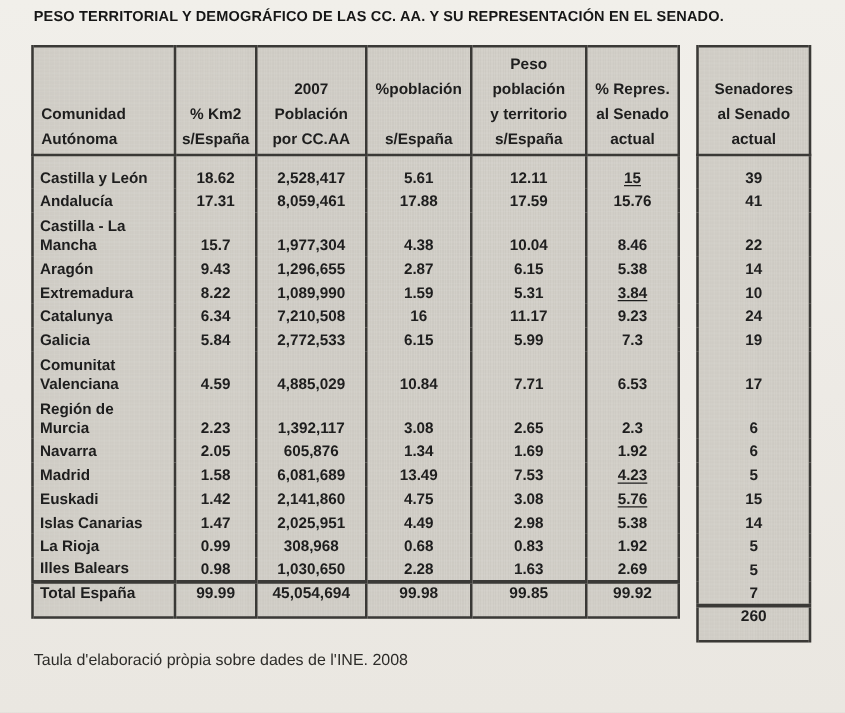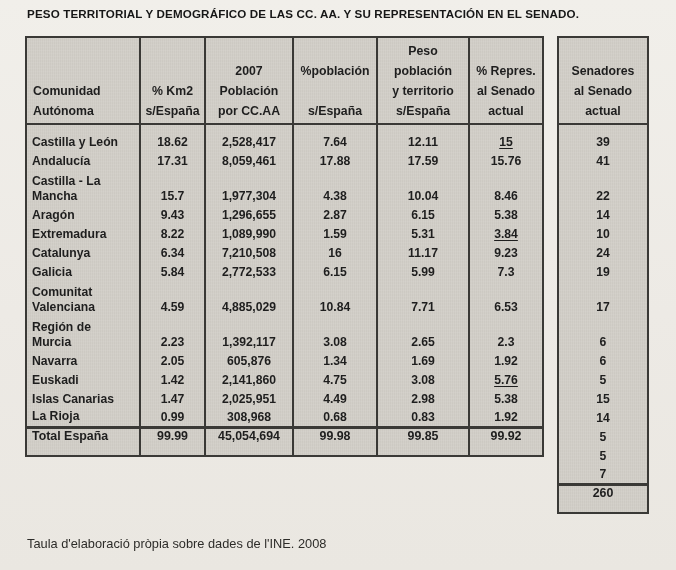--- a/index.html
+++ b/index.html
@@ -37,21 +37,21 @@
   .hline { height: 20px; line-height: 20px; font-size: 12.3px; text-align: center; white-space: nowrap; overflow: hidden; }
   .hline.left { text-align: left; padding-left: 4px; }
   tbody td { height: 19px; vertical-align: bottom; font-size: 12.2px; padding: 0 2px 2px; }
   td.name-cell { text-align: left; padding-left: 5px; line-height: 14.5px; white-space: nowrap; }
   td.num-cell { text-align: center; }
   tr.first { height: 27px; }
   tr.two-line { height: 35px; }
   tr.total-row td { border-top: 3px solid #3a3936; height: 25px; padding-bottom: 12px; font-size: 12.4px; }
   .u { text-decoration: underline; text-underline-offset: 2px; }
   .footer {
-    position: absolute; left: 27px; top: 536px;
+    position: absolute; left: 27px; top: 520px;
     font-size: 12.8px; font-weight: 400; color: #2d2c29;
   }
 </style>
 </head>
 <body>
 
 <div class="page">
   <div class="title">PESO TERRITORIAL Y DEMOGRÁFICO DE LAS CC. AA. Y SU REPRESENTACIÓN EN EL SENADO.</div>
 
   <div class="tables">
@@ -102,21 +102,21 @@
               <div class="hline">al Senado</div>
               <div class="hline">actual</div>
             </th>
           </tr>
         </thead>
       <tbody id="main-body">
           <tr class="first ">
             <td class="name-cell">Castilla y León</td>
             <td class="num-cell">18.62</td>
             <td class="num-cell">2,528,417</td>
-            <td class="num-cell">7.64</td>
+            <td class="num-cell">5.61</td>
             <td class="num-cell">12.11</td>
             <td class="num-cell"><span class="u">15</span></td>
           </tr>
           <tr class="">
             <td class="name-cell">Andalucía</td>
             <td class="num-cell">17.31</td>
             <td class="num-cell">8,059,461</td>
             <td class="num-cell">17.88</td>
             <td class="num-cell">17.59</td>
             <td class="num-cell">15.76</td>
@@ -179,20 +179,28 @@
           </tr>
           <tr class="">
             <td class="name-cell">Navarra</td>
             <td class="num-cell">2.05</td>
             <td class="num-cell">605,876</td>
             <td class="num-cell">1.34</td>
             <td class="num-cell">1.69</td>
             <td class="num-cell">1.92</td>
           </tr>
           <tr class="">
+            <td class="name-cell">Madrid</td>
+            <td class="num-cell">1.58</td>
+            <td class="num-cell">6,081,689</td>
+            <td class="num-cell">13.49</td>
+            <td class="num-cell">7.53</td>
+            <td class="num-cell"><span class="u">4.23</span></td>
+          </tr>
+          <tr class="">
             <td class="name-cell">Euskadi</td>
             <td class="num-cell">1.42</td>
             <td class="num-cell">2,141,860</td>
             <td class="num-cell">4.75</td>
             <td class="num-cell">3.08</td>
             <td class="num-cell"><span class="u">5.76</span></td>
           </tr>
           <tr class="">
             <td class="name-cell">Islas Canarias</td>
             <td class="num-cell">1.47</td>
@@ -201,20 +209,28 @@
             <td class="num-cell">2.98</td>
             <td class="num-cell">5.38</td>
           </tr>
           <tr class="">
             <td class="name-cell">La Rioja</td>
             <td class="num-cell">0.99</td>
             <td class="num-cell">308,968</td>
             <td class="num-cell">0.68</td>
             <td class="num-cell">0.83</td>
             <td class="num-cell">1.92</td>
+          </tr>
+          <tr class="">
+            <td class="name-cell">Illes Balears</td>
+            <td class="num-cell">0.98</td>
+            <td class="num-cell">1,030,650</td>
+            <td class="num-cell">2.28</td>
+            <td class="num-cell">1.63</td>
+            <td class="num-cell">2.69</td>
           </tr>
           <tr class="total-row">
             <td class="name-cell">Total España</td>
             <td class="num-cell">99.99</td>
             <td class="num-cell">45,054,694</td>
             <td class="num-cell">99.98</td>
             <td class="num-cell">99.85</td>
             <td class="num-cell">99.92</td>
           </tr>
         </tbody>

